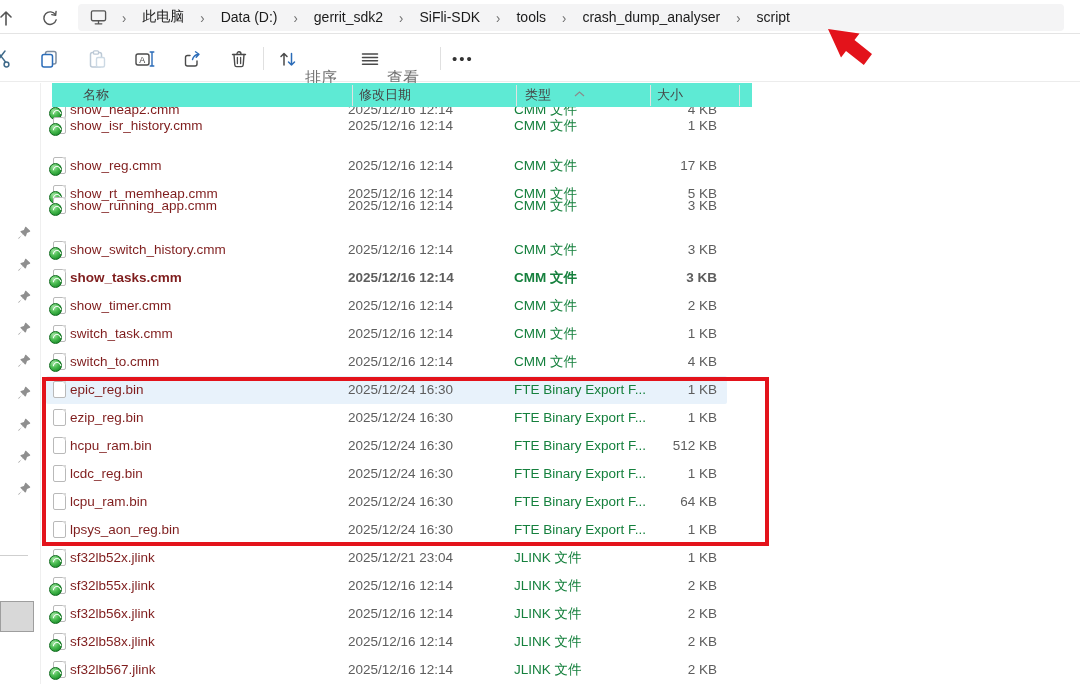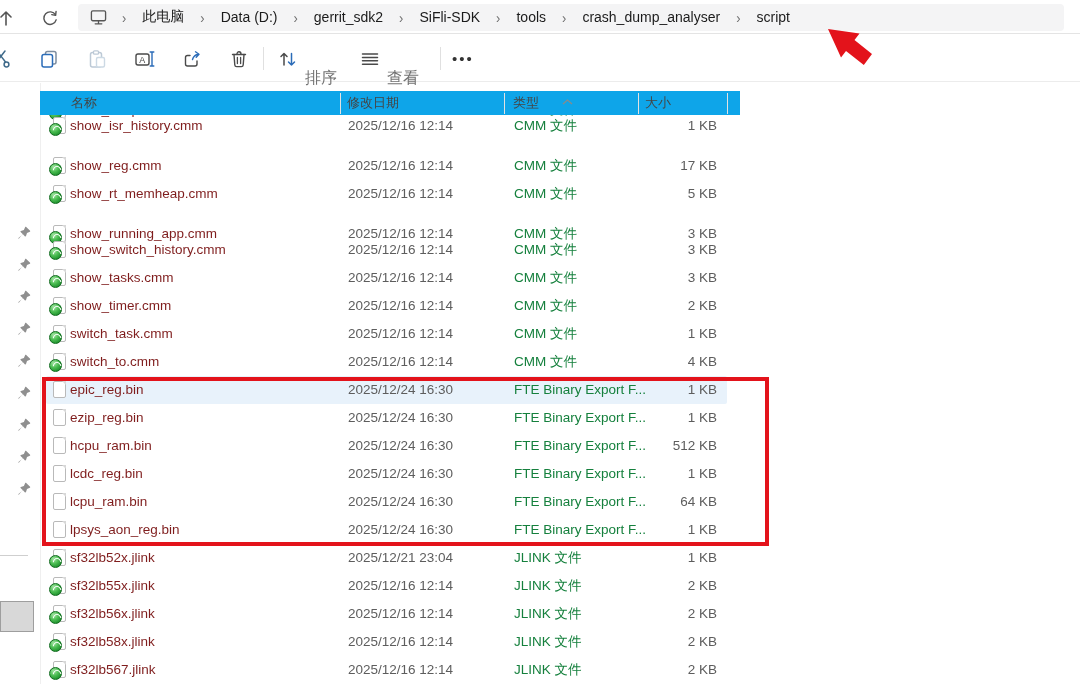--- a/index.html
+++ b/index.html
@@ -24,21 +24,21 @@
   .tbtn .lbl { font-size:16px; color:#737373;margin-top:40px; }
   .tdiv { position:absolute; top:12px; width:1px; height:23px; background:#e0e0e0; }
   .dots { font-size:15px; letter-spacing:2px; color:#333; }
 
   
   .raildiv { position:absolute; left:40px; top:83px; width:1px; height:601px; background:#efefef; }
   .pin { position:absolute; left:17px; width:14px; height:14px; }
   .shortline { position:absolute; left:0; top:555px; width:28px; height:1px; background:#cfcfcf; }
   .graybox { position:absolute; left:0; top:601px; width:34px; height:31px; background:#d8d8d8; border:1px solid #9e9e9e; }
 
-  .listhead { position:absolute; left:40px; top:83px; width:700px; height:24px; background:#0ea5e9; z-index:5;margin-top:8px; }
+  .listhead { position:absolute; left:52px; top:83px; width:700px; height:24px; background:#5eead4; z-index:5; }
   .hcell { position:absolute; top:3px; font-size:13px; color:#454545; cursor:default; }
   .hsep { position:absolute; top:2px; width:1px; height:21px; background:#e2e2e2; }
   .sortcaret { position:absolute; top:0px; }
 
   #rows { position:absolute; left:0; top:0; width:1080px; height:684px; z-index:1; }
   .row { position:absolute; left:0; width:1080px; height:28px; }
   .row.hl::before { content:''; position:absolute; left:46px; top:0; width:681px; height:28px; background:#e8f2fb; border-radius:2px; }
   .cell { position:absolute; top:0; line-height:28px; font-size:13.5px; white-space:nowrap; }
   .cname { left:70px; color:#7f1d1d; }
   .cdate { left:348px; color:#5d5d5d; }
@@ -245,39 +245,39 @@
   </div>
       <div class="row" style="top: 180px;">
     <span class="ficon green">
           <i class="ball"></i>
         </span>
     <span class="cell cname">show_rt_memheap.cmm</span>
     <span class="cell cdate">2025/12/16 12:14</span>
     <span class="cell ctype">CMM 文件</span>
     <span class="cell csize">5 KB</span>
   </div>
-      <div class="row" style="top: 220px; padding-left: 46px;">
+      <div class="row" style="top: 192px; padding-left: 46px;">
     <span class="ficon green">
           <i class="ball"></i>
         </span>
     <span class="cell cname">show_running_app.cmm</span>
     <span class="cell cdate">2025/12/16 12:14</span>
     <span class="cell ctype">CMM 文件</span>
     <span class="cell csize">3 KB</span>
   </div>
       <div class="row" style="top: 236px;">
     <span class="ficon green">
           <i class="ball"></i>
         </span>
     <span class="cell cname">show_switch_history.cmm</span>
     <span class="cell cdate">2025/12/16 12:14</span>
     <span class="cell ctype">CMM 文件</span>
     <span class="cell csize">3 KB</span>
   </div>
-      <div class="row" style="top: 264px;">
+      <div class="row" style="top: 264px; font-weight: bold;">
     <span class="ficon green">
           <i class="ball"></i>
         </span>
     <span class="cell cname">show_tasks.cmm</span>
     <span class="cell cdate">2025/12/16 12:14</span>
     <span class="cell ctype">CMM 文件</span>
     <span class="cell csize">3 KB</span>
   </div>
       <div class="row" style="top: 292px; padding-left: 27px;">
     <span class="ficon green">

